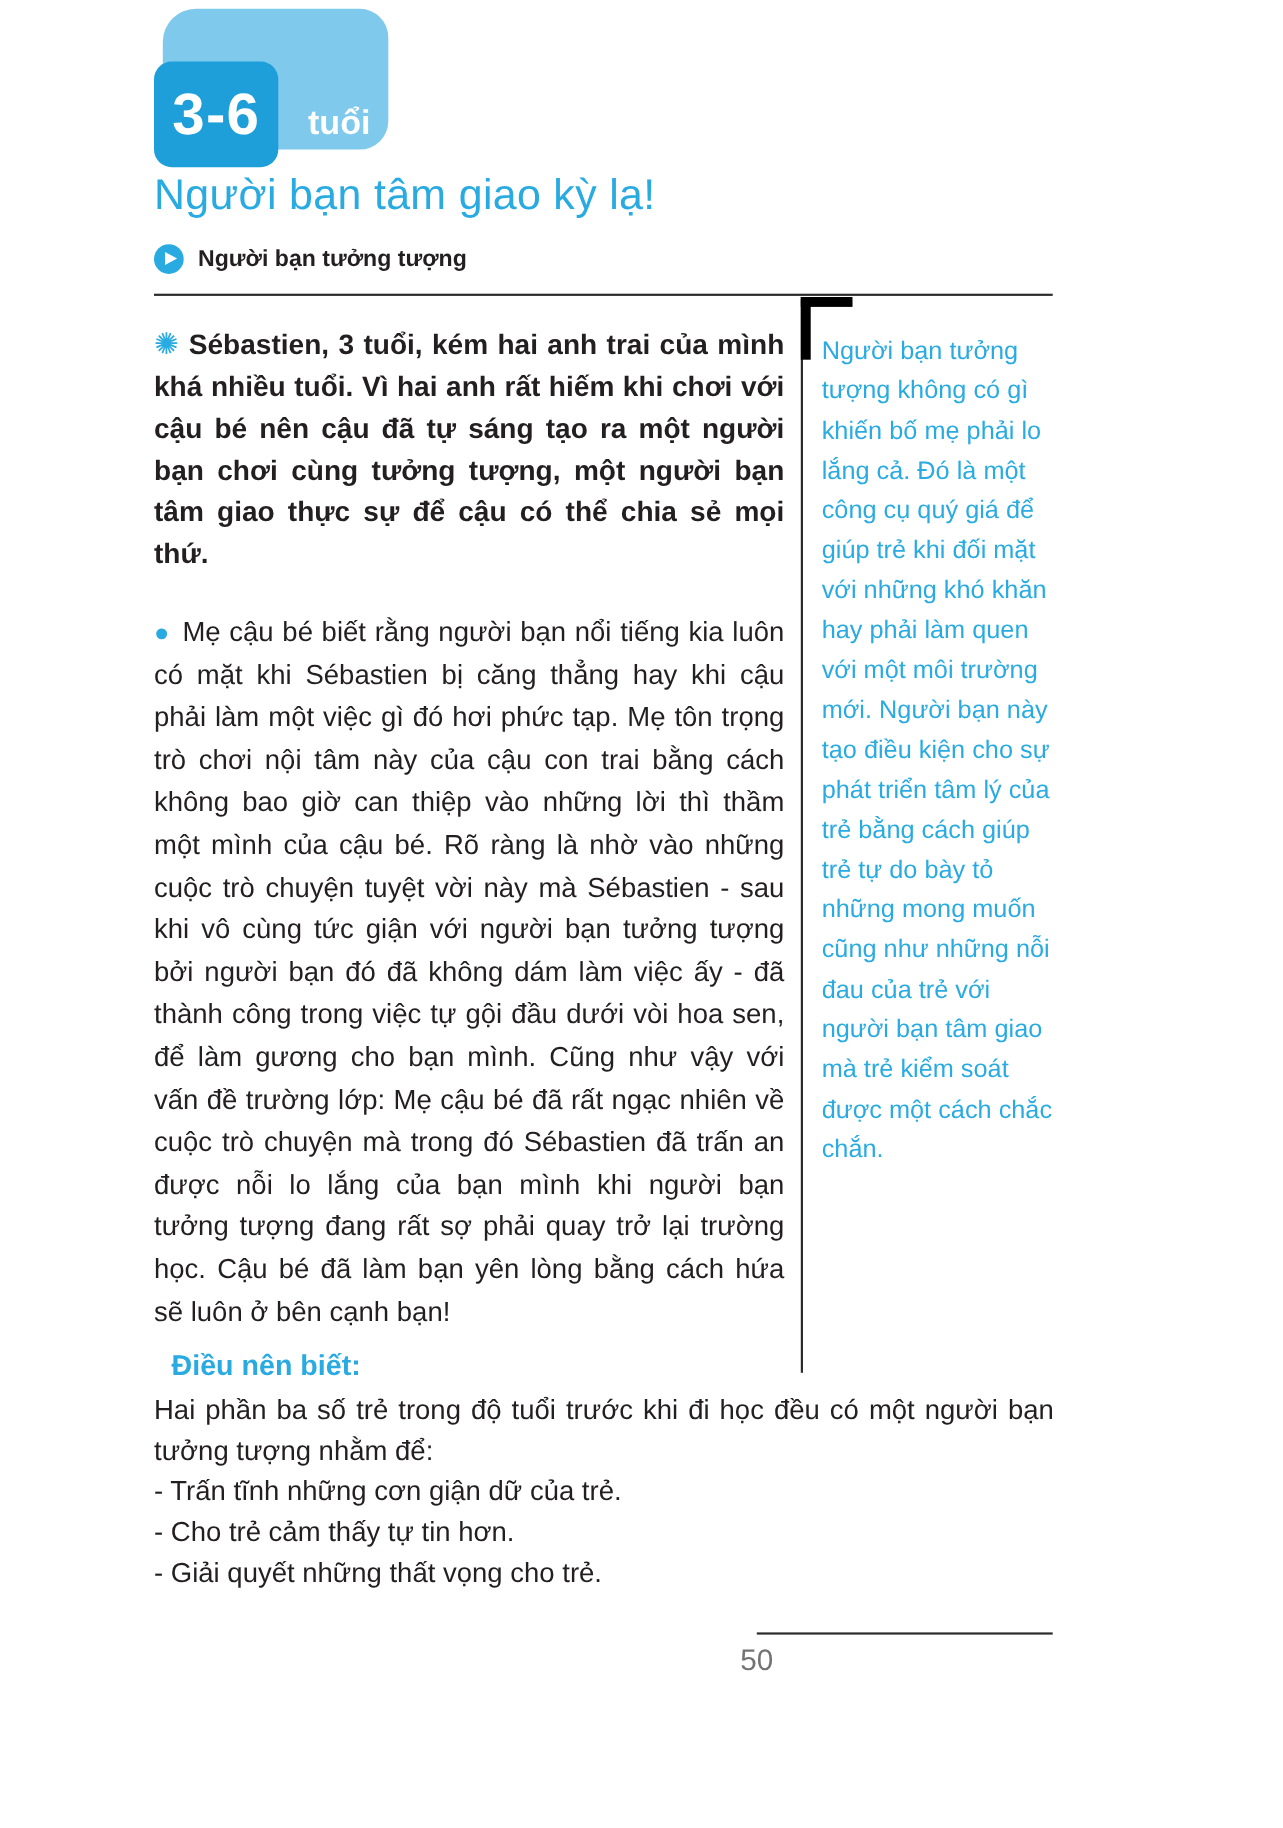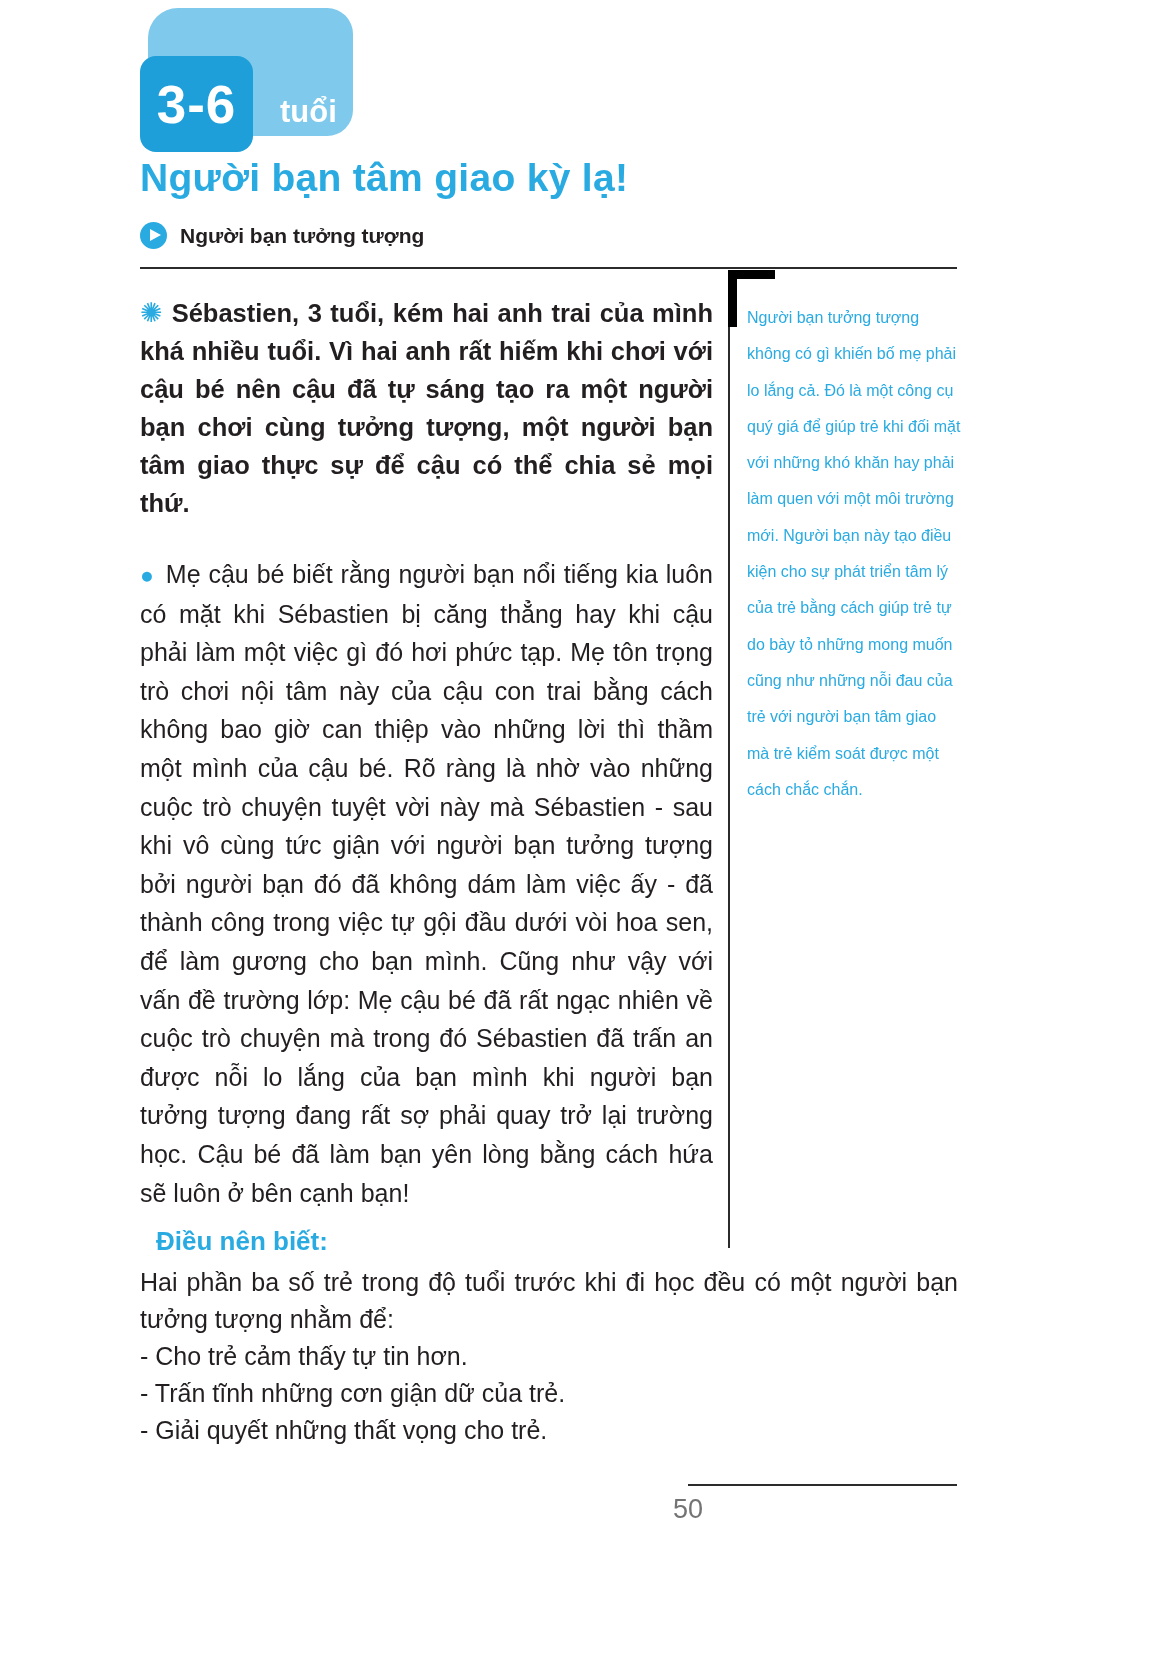--- a/index.html
+++ b/index.html
@@ -25,21 +25,21 @@
     color:#fff; font-weight:bold; font-size:53px; letter-spacing:1px;
   }
   .badge-unit {
     position:absolute; left:124px; top:86px;
     color:#fff; font-weight:bold; font-size:31px;margin-left:16px;
   }
 
   
   .title {
     left:140px; top:156px; width:820px;
-    font-size:39px; font-weight:bold; color:#29abe2; letter-spacing:0.3px;
+    font-size:39px; font-weight:normal; color:#29abe2; letter-spacing:0.3px;
   }
   .subtitle-row { left:140px; top:222px; display:flex; align-items:center; gap:13px; }
   .play-icon {
     width:27px; height:27px; border-radius:50%; background:#29abe2;
     position:relative; flex:0 0 auto;
   }
   .play-icon::after {
     content:""; position:absolute; left:10px; top:7px;
     border-left:11px solid #ffffff;
     border-top:6.5px solid transparent; border-bottom:6.5px solid transparent;
@@ -59,21 +59,21 @@
   .marker-dot  { color:#29abe2; font-size:23px; margin-right:11px; }
 
   
   .divider { left:728px; top:272px; width:2px; height:976px; background:#2b2b2b; }
   .corner-bracket {
     left:728px; top:270px; width:47px; height:57px;
     border-top:9px solid #000; border-left:9px solid #000;
   }
   .sidebar {
     left:747px; top:300px; width:214px;
-    color:#29abe2; font-size:16px; line-height:36.3px;
+    color:#29abe2; font-size:23px; line-height:36.3px;
   }
 
   
   .know-heading { left:140px; top:1226px; font-size:26px; font-weight:bold; color:#29abe2;margin-left:16px; }
   .know-body { left:140px; top:1264px; width:818px; font-size:25px; line-height:37px; }
   .know-intro { text-align:justify; }
   .know-item { text-align:left; }
 
   
   .rule-bottom { left:688px; top:1484px; width:269px; height:2px; background:#2b2b2b; }
@@ -104,21 +104,21 @@
     <p class="para2"><span class="marker-dot">●</span><span>Mẹ cậu bé biết rằng người bạn nổi tiếng kia luôn có mặt khi Sébastien bị căng thẳng hay khi cậu phải làm một việc gì đó hơi phức tạp. Mẹ tôn trọng trò chơi nội tâm này của cậu con trai bằng cách không bao giờ can thiệp vào những lời thì thầm một mình của cậu bé. Rõ ràng là nhờ vào những cuộc trò chuyện tuyệt vời này mà Sébastien - sau khi vô cùng tức giận với người bạn tưởng tượng bởi người bạn đó đã không dám làm việc ấy - đã thành công trong việc tự gội đầu dưới vòi hoa sen, để làm gương cho bạn mình. Cũng như vậy với vấn đề trường lớp: Mẹ cậu bé đã rất ngạc nhiên về cuộc trò chuyện mà trong đó Sébastien đã trấn an được nỗi lo lắng của bạn mình khi người bạn tưởng tượng đang rất sợ phải quay trở lại trường học. Cậu bé đã làm bạn yên lòng bằng cách hứa sẽ luôn ở bên cạnh bạn!</span></p>
   </div>
 
   <div class="abs divider"></div>
   <div class="abs corner-bracket"></div>
   <div class="abs sidebar">Người bạn tưởng tượng không có gì khiến bố mẹ phải lo lắng cả. Đó là một công cụ quý giá để giúp trẻ khi đối mặt với những khó khăn hay phải làm quen với một môi trường mới. Người bạn này tạo điều kiện cho sự phát triển tâm lý của trẻ bằng cách giúp trẻ tự do bày tỏ những mong muốn cũng như những nỗi đau của trẻ với người bạn tâm giao mà trẻ kiểm soát được một cách chắc chắn.</div>
 
   <h2 class="abs know-heading">Điều nên biết:</h2>
   <div class="abs know-body">
     <p class="know-intro">Hai phần ba số trẻ trong độ tuổi trước khi đi học đều có một người bạn tưởng tượng nhằm để:</p>
+    <p class="know-item">- Trấn tĩnh những cơn giận dữ của trẻ.</p>
     <p class="know-item">- Cho trẻ cảm thấy tự tin hơn.</p>
-    <p class="know-item">- Trấn tĩnh những cơn giận dữ của trẻ.</p>
     <p class="know-item">- Giải quyết những thất vọng cho trẻ.</p>
   </div>
 
   <div class="abs rule-bottom"></div>
   <div class="abs page-number">50</div>
 
 </div>
 
 </body></html>

